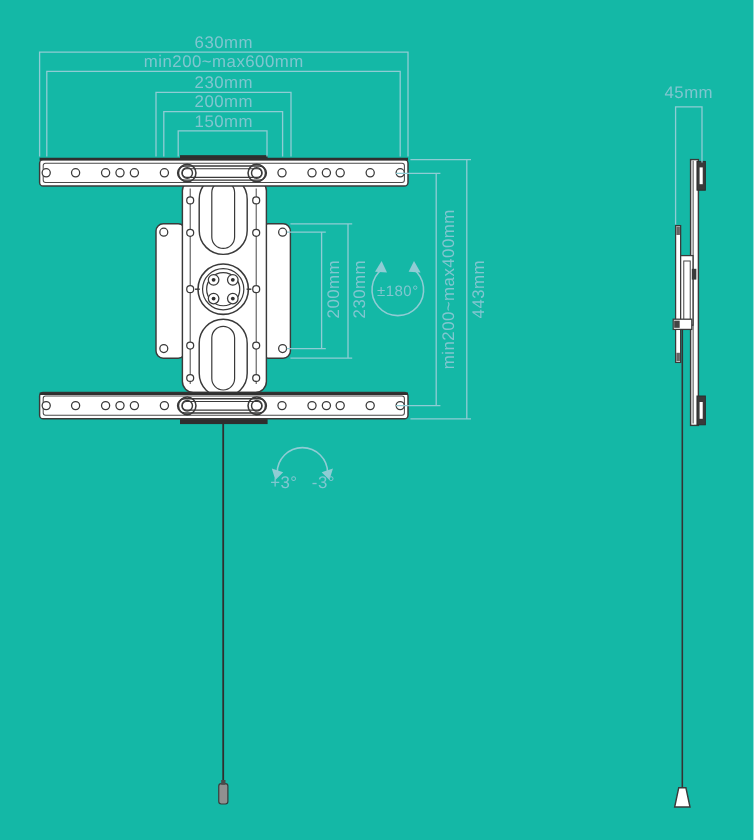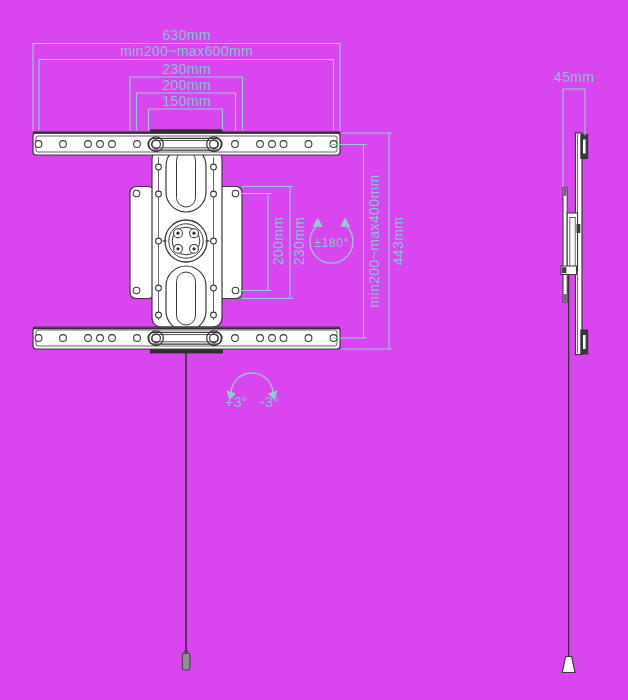--- a/index.html
+++ b/index.html
@@ -1,16 +1,16 @@
 <!DOCTYPE html>
 <html><head>
 <meta charset="utf-8">
 <style>
   html,body{margin:0;padding:0;background:#fff;}
-  .stage{width:628px;height:700px;position:relative;background:#d946ef;overflow:hidden;}
+  .stage{width:628px;height:700px;position:relative;background:#14b8a6;overflow:hidden;}
   svg{display:block;}
   .dl{stroke:#8fccd4;stroke-width:1.1;fill:none;}
   .dt{fill:#80c6d0;font-family:"Liberation Sans",sans-serif;font-size:14px;letter-spacing:.4px;text-anchor:middle;}
   .dts{font-size:12.5px;}
   .ah{fill:#8fccd4;stroke:none;}
   .ol{stroke:#3a3a3a;fill:none;stroke-width:1.2;}
   .olf{stroke:#3a3a3a;fill:#ffffff;stroke-width:1.2;}
   .thin{stroke-width:.85;stroke:#4a4a4a;fill:none;}
   .hole{stroke:#3a3a3a;stroke-width:1.05;fill:#ffffff;}
   .dark{fill:#2e2e2e;stroke:none;}

